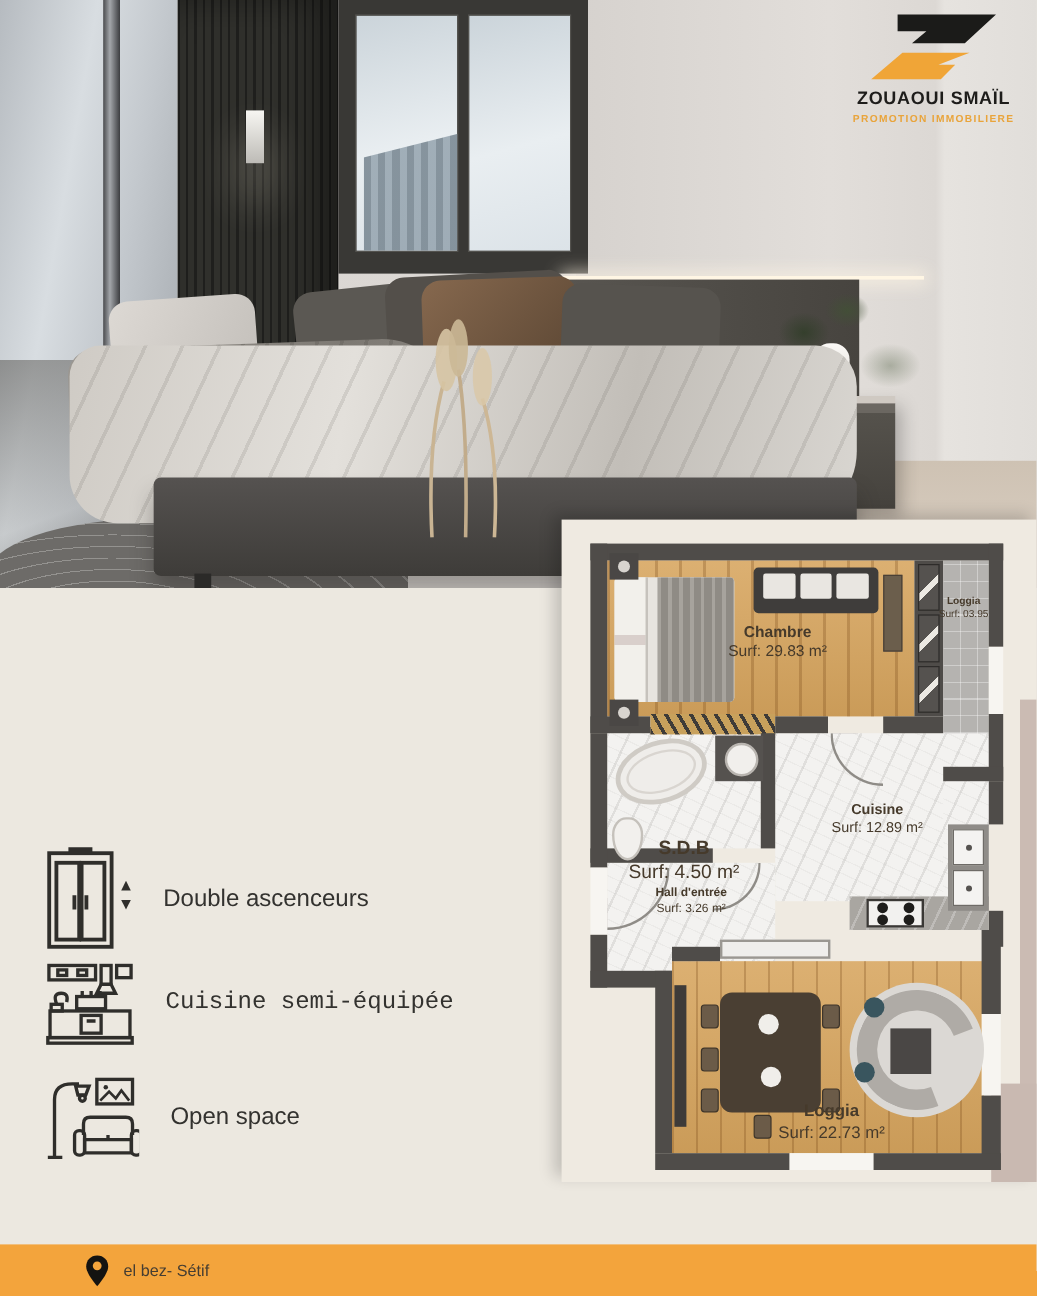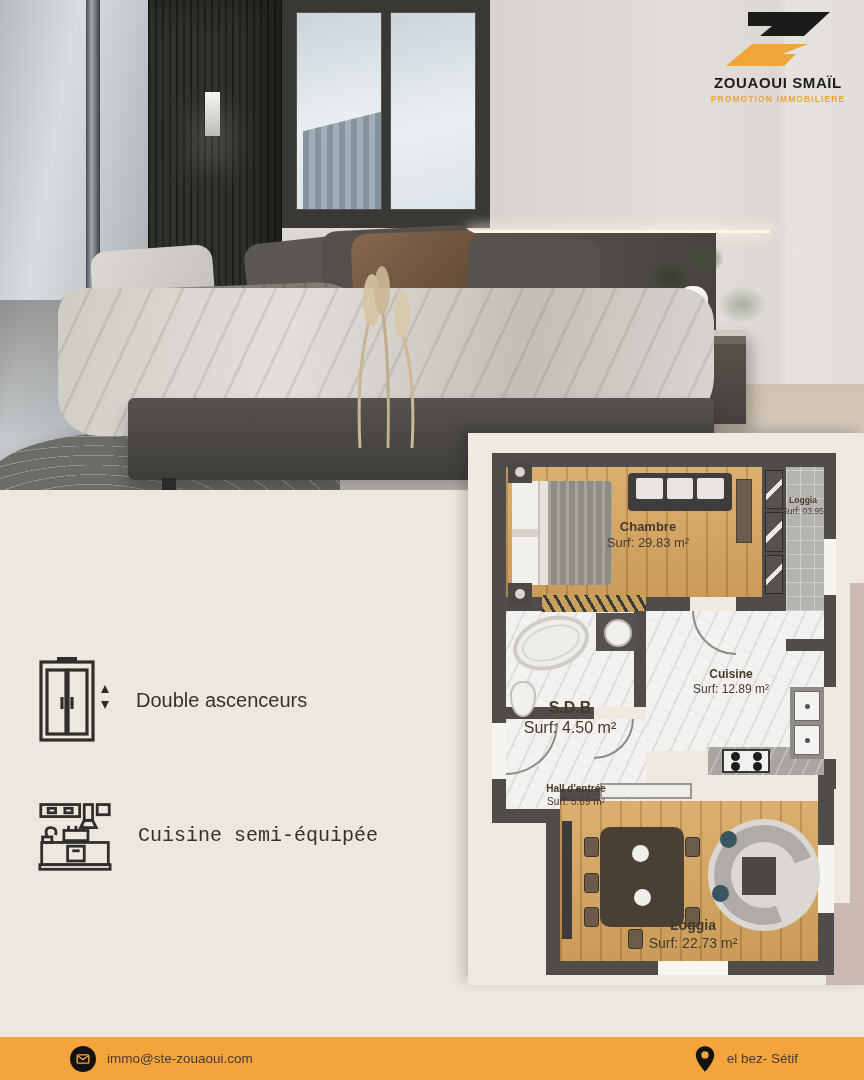--- a/index.html
+++ b/index.html
@@ -71,21 +71,21 @@
   .logo-tag { font-size:8.5px; font-weight:bold; letter-spacing:1.1px; color:#E9A43B; margin-top:3px; white-space:nowrap; }
 
   
   .badge { left:88px; top:532px; width:170px; height:91px; background:#F3A43C; border-radius:50%;
     display:flex; align-items:center; justify-content:center; }
   .badge span { font-size:54px; font-weight:800; color:#151513; letter-spacing:1px; }
 
   
   .feature { position:absolute; left:38px; display:flex; align-items:center; gap:26px; }
   .feature .f-label { font-size:20px; color:#33322F; }
-  .f1 { top:650px; height:100px; } .f2 { top:788px; height:95px;font-family:Liberation Mono, monospace; } .f3 { top:884px; height:95px; }
+  .f1 { top:699px; height:100px; } .f2 { top:788px; height:95px;font-family:Liberation Mono, monospace; } .f3 { top:884px; height:95px; }
   .f-icon { flex:0 0 auto; }
 
   
   .plan-card { left:468px; top:433px; width:396px; height:552px; background:#EFEAE1;
     box-shadow:-6px -4px 12px rgba(0,0,0,.18); overflow:hidden; }
   .pink-strip { right:0; top:150px; width:14px; height:402px; background:#CBBBB3; }
   .pink-block { right:0; top:470px; width:38px; height:82px; background:#C9B9B1; }
   .w { position:absolute; background:#4F4C49; }
   .wood { background-color:#D7A55E;
     background-image:repeating-linear-gradient(90deg,rgba(118,70,22,.28) 0 2px,transparent 2px 20px),
@@ -229,20 +229,37 @@
         <line x1="41" y1="33" x2="41" y2="28"></line>
         <line x1="49" y1="33" x2="49" y2="28"></line>
       <rect x="4" y="46" width="72" height="24"></rect>
       <rect x="32" y="50" width="18" height="16"></rect>
       <line x1="37" y1="55" x2="45" y2="55"></line>
       <rect x="2" y="70" width="76" height="5"></rect>
     </svg>
     <span class="f-label">Cuisine semi-équipée</span>
   </div>
 
+  <div class="feature f3">
+    <svg class="f-icon" width="78" height="74" viewBox="0 0 84 78" fill="none" stroke="#2F2E2B" stroke-width="3">
+      <path d="M8,74 L8,22 Q8,8 24,8 L30,8"></path>
+      <line x1="2" y1="74" x2="15" y2="74"></line>
+      <path d="M27,10 l12,0 -3,8 -7,0 z"></path>
+      <circle cx="33" cy="21" r="2.6"></circle>
+      <rect x="46" y="4" width="32" height="22"></rect>
+      <path d="M49,23 l8,-8 6,6 5,-7 7,9" stroke-width="2.4"></path>
+      <circle cx="54" cy="11" r="2" fill="#2F2E2B" stroke="none"></circle>
+      <path d="M34,54 L34,44 Q34,38 40,38 L72,38 Q78,38 78,44 L78,54"></path>
+      <rect x="26" y="50" width="9" height="22" rx="4"></rect>
+      <rect x="77" y="50" width="9" height="22" rx="4"></rect>
+      <path d="M35,58 L77,58 L77,70 L35,70 z"></path>
+      <line x1="56" y1="58" x2="56" y2="54"></line>
+    </svg>
+    <span class="f-label">Open space</span>
+  </div>
 
   <div class="abs plan-card">
     <div class="abs pink-strip"></div>
     <div class="abs pink-block"></div>
 
     <div class="abs wood" style="left:38px;top:34px;width:256px;height:130px;"></div>
     <div class="abs tiles" style="left:318px;top:34px;width:38px;height:172px;"></div>
     <div class="abs marble" style="left:38px;top:178px;width:128px;height:96px;"></div>
     <div class="abs marble" style="left:178px;top:178px;width:178px;height:140px;"></div>
     <div class="abs marble" style="left:318px;top:218px;width:38px;height:100px;"></div>
@@ -329,41 +346,32 @@
       <span>Surf: 03.95</span>
     </div>
     <div class="room-label" style="left:52px;top:224px;width:100px;font-size:16px;margin-top:41px;">
       <b>S.D.B</b>
       <span>Surf: 4.50 m²</span>
     </div>
     <div class="room-label" style="left:198px;top:234px;width:130px;font-size:12px;">
       <b>Cuisine</b>
       <span>Surf: 12.89 m²</span>
     </div>
-    <div class="room-label" style="left:48px;top:306px;width:120px;font-size:10px;margin-top:44px;">
+    <div class="room-label" style="left:48px;top:306px;width:120px;font-size:10px;">
       <b>Hall d'entrée</b>
-      <span>Surf: 5.69 m²</span>
+      <span>Surf: 3.26 m²</span>
     </div>
     <div class="room-label" style="left:150px;top:484px;width:150px;font-size:14px;">
       <b>Loggia</b>
       <span>Surf: 22.73 m²</span>
     </div>
   </div>
 
 
   <div class="abs footer">
-    <div class="f-group">
-      <span class="f-circle">
-        <svg width="14" height="14" viewBox="0 0 24 24" fill="none" stroke="#F3A43C" stroke-width="2.4">
-            <rect x="2" y="5" width="20" height="14" rx="1.5"></rect>
-            <path d="M3,6.5 L12,13 L21,6.5"></path>
-          </svg>
-      </span>
-      <span class="f-text">immo@ste-zouaoui.com</span>
-    </div>
     <div class="f-group">
       <span style="display:flex;">
         <svg width="22" height="28" viewBox="0 0 24 30">
             <path d="M12,1 C6,1 2,5.5 2,11 C2,18 12,29 12,29 C12,29 22,18 22,11 C22,5.5 18,1 12,1 Z" fill="#141311"></path>
             <circle cx="12" cy="10.5" r="4" fill="#F3A43C"></circle>
           </svg>
       </span>
       <span class="f-text">el bez- Sétif</span>
     </div>
   </div>

